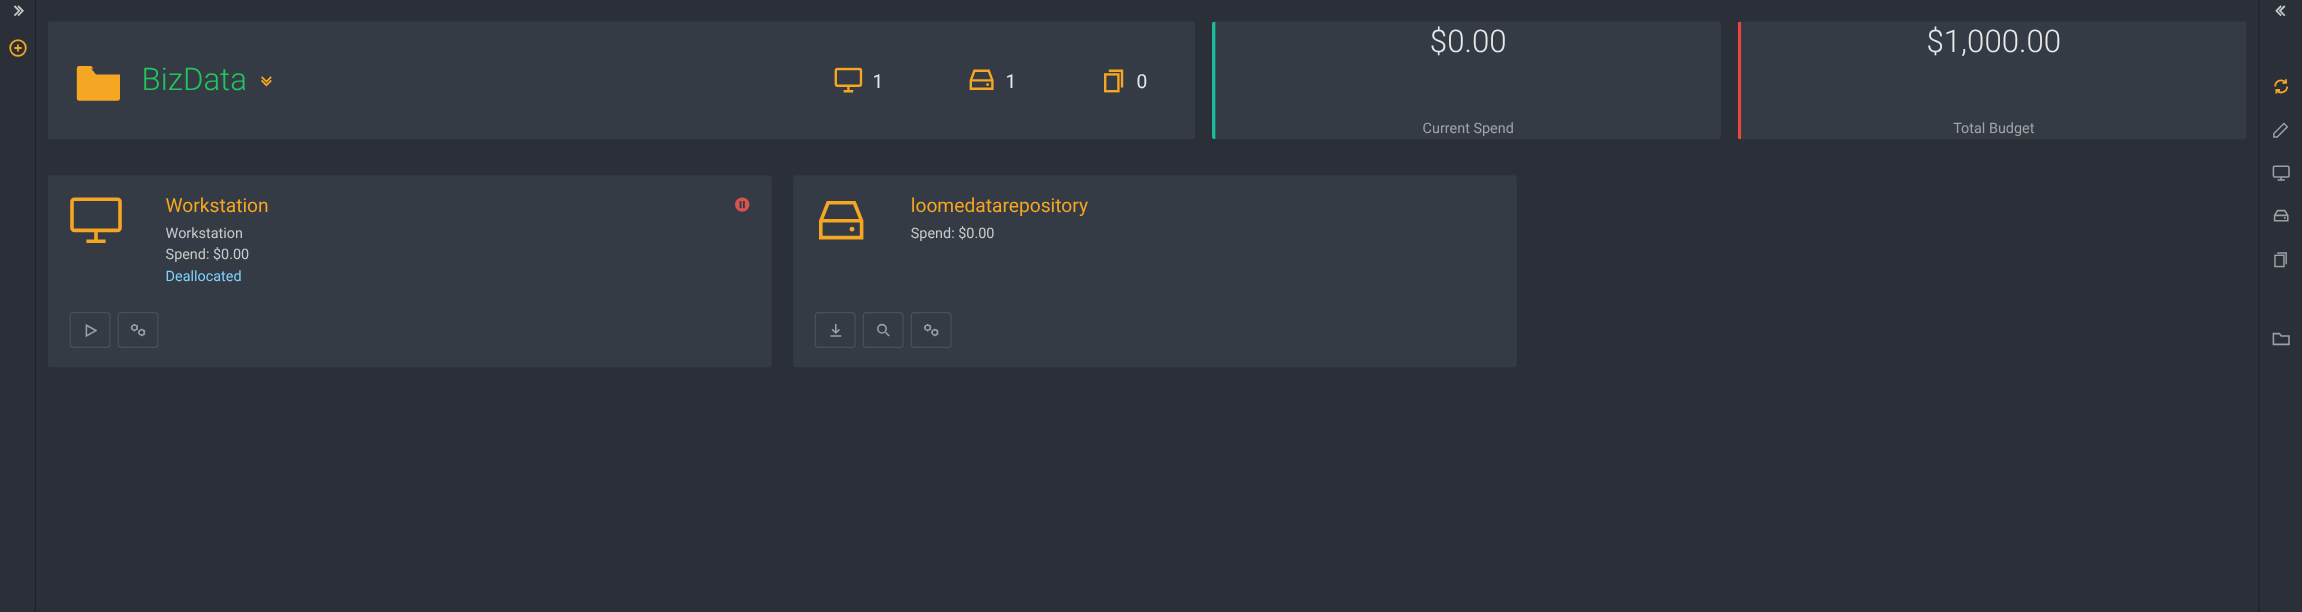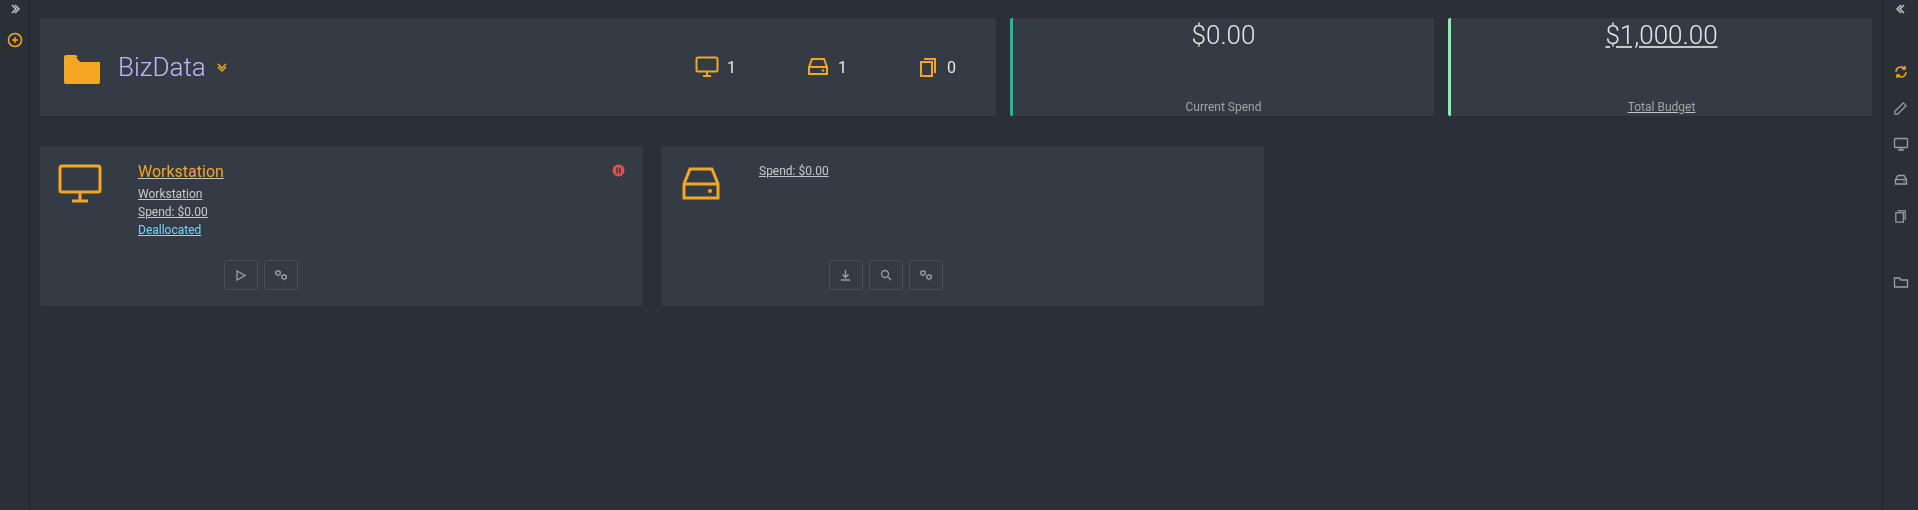--- a/index.html
+++ b/index.html
@@ -71,21 +71,21 @@
   .project-panel {
     flex: 0 0 956px;
     height: 98px;
     display: flex;
     align-items: center;
     padding: 0 40px 0 22px;
   }
 
   .folder-icon { color: #f5a623; margin-right: 16px; }
   .project-title {
-    color: #c4b5fd;
+    color: #22c55e;
     font-size: 26px;
     font-weight: 300;
     margin-right: 10px;
   }
   .expand-caret { color: #f5a623; font-size: 12px; cursor:pointer;}
   .stats-spacer { flex: 1; }
   .stat {
     display: flex;
     align-items: center;
     gap: 8px;
@@ -99,39 +99,38 @@
     flex: 1;
     height: 98px;
     display: flex;
     flex-direction: column;
     align-items: center;
     justify-content: center;
     position: relative;
     gap: 44px;
   }
   .metric-panel.spend { border-left: 3px solid #1abc9c; }
-  .metric-panel.budget { border-left: 3px solid #86efac; text-decoration: underline; }
+  .metric-panel.budget { border-left: 3px solid #ef4444; }
   .metric-value { color: #e8e8e8; font-size: 26px; font-weight: 300; margin-bottom: 6px;}
   .metric-label { color: #a3a3a3; font-size: 12px; }
 
   .cards-row {
     display: flex;
     gap: 18px;
   }
 
   .card {
     width: 603px;
     height: 160px;
     background: #353b44;
     border-radius: 2px;
     padding: 16px 18px;
     position: relative;
     display: flex;
-    flex-direction: row;
-    text-decoration: underline;
+    flex-direction: column;
   }
   .card-body { display: flex; gap: 28px; }
   .card-icon { color: #f5a623; flex-shrink: 0; width: 52px; padding-top: 2px;}
   .card-main { flex: 1; }
   .card-title { color: #f5a623; font-size: 16px; margin-bottom: 4px; }
   .card-line { color: #c9c9c9; font-size: 12px; line-height: 1.5; }
   .deallocated { color: #7dd3fc; font-size: 12px; margin-top: 2px;}
   .status-dot {
     position: absolute;
     right: 18px; top: 18px;
@@ -326,20 +325,21 @@
     <div class="card">
       <div class="card-body">
         <div class="card-icon">
           <svg width="44" height="40" viewBox="0 0 44 40">
               <path d="M5 20 L11 5 H33 L39 20 V34 H5 Z" stroke="currentColor" stroke-width="3" fill="none"></path>
               <path d="M5 20 H39" stroke="currentColor" stroke-width="3"></path>
               <circle cx="31" cy="27" r="2" fill="currentColor"></circle>
             </svg>
         </div>
         <div class="card-main">
+          <div class="card-title">loomedatarepository</div>
           <div class="card-line">Spend: $0.00</div>
         </div>
       </div>
       <div class="card-actions">
         <button class="act-btn">
           <svg width="11" height="12" viewBox="0 0 11 12">
               <path d="M5.5 1v7M2.5 5.5 L5.5 8.5 L8.5 5.5 M1 11h9" stroke="currentColor" stroke-width="1.3" fill="none"></path>
             </svg>
         </button>
         <button class="act-btn">

